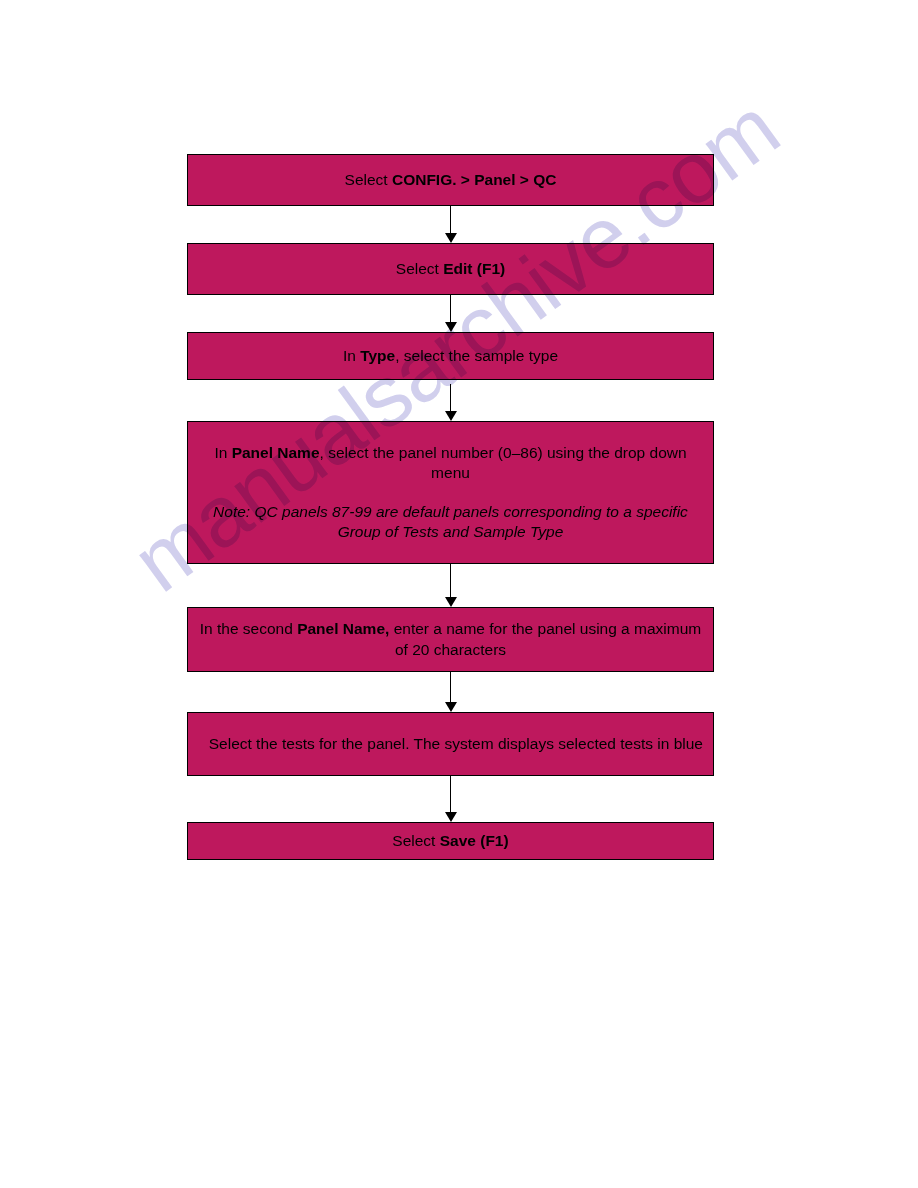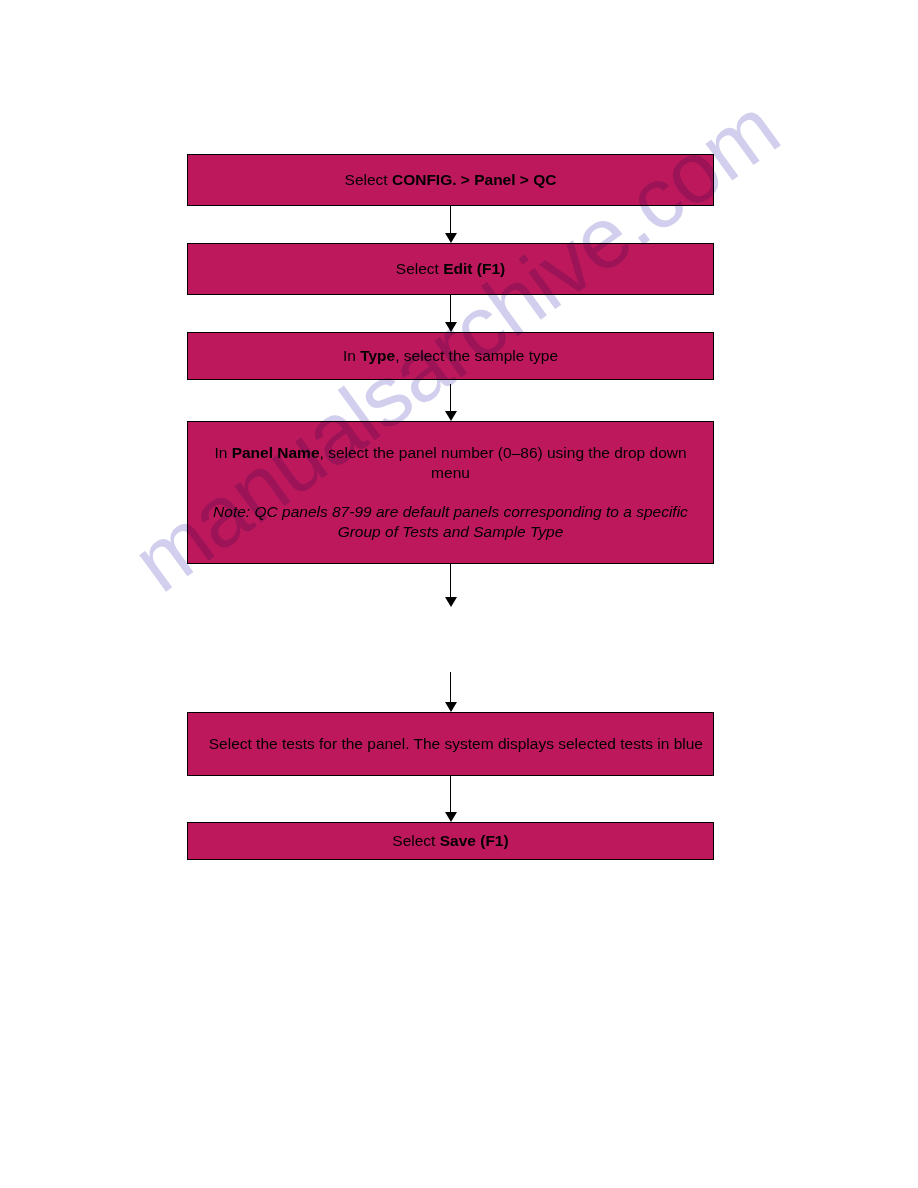--- a/index.html
+++ b/index.html
@@ -106,20 +106,23 @@
     <div class="node" style="left: 187px; top: 243px; width: 527px; height: 52px;">
       <p><span>Select </span><b>Edit (F1)</b></p>
     </div>
     <div class="node" style="left: 187px; top: 332px; width: 527px; height: 48px;">
       <p><span>In </span><b>Type</b><span>, select the sample type</span></p>
     </div>
     <div class="node" style="left: 187px; top: 421px; width: 527px; height: 143px;">
       <p><span>In </span><b>Panel Name</b><span>, select the panel number (0–86) using the drop down menu</span></p>
       <p><span>Note: QC panels 87-99 are default panels corresponding to a specific Group of Tests and Sample Type</span></p>
     </div>
+    <div class="node" style="left: 187px; top: 607px; width: 527px; height: 65px;">
+      <p><span>In the second </span><b>Panel Name,</b><span> enter a name for the panel using a maximum of 20 characters</span></p>
+    </div>
     <div class="node" style="left: 187px; top: 712px; width: 527px; height: 64px; align-items: flex-end;">
       <p><span>Select the tests for the panel.  The system displays selected tests in blue</span></p>
     </div>
     <div class="node" style="left: 187px; top: 822px; width: 527px; height: 38px;">
       <p><span>Select </span><b>Save (F1)</b></p>
     </div>
     <div class="connector" style="left: 187px; width: 527px; top: 206px; height: 37px;">
       <div class="stem" style="height: 28px;"></div>
       <div class="head"></div>
     </div>

